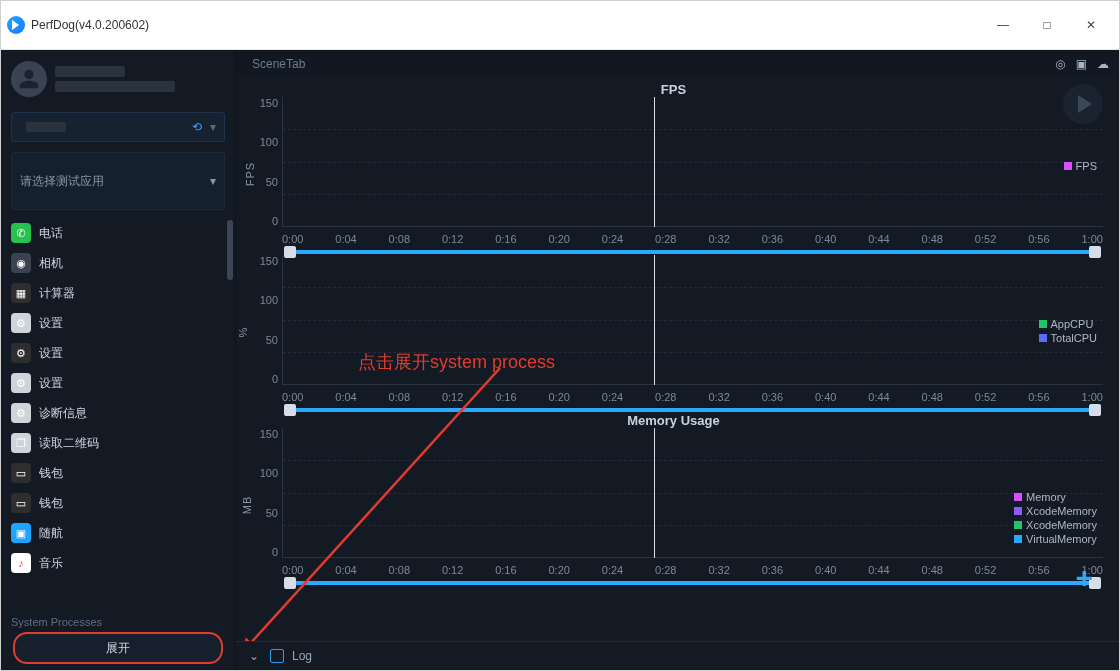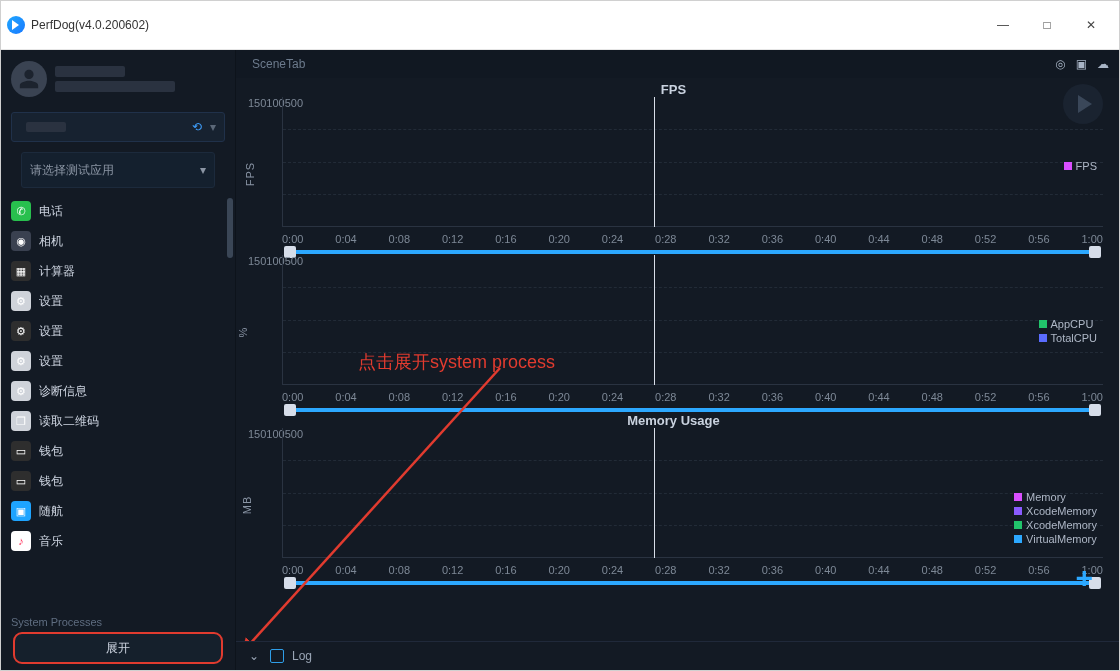--- a/index.html
+++ b/index.html
@@ -15,41 +15,41 @@
 .sidebar{width:234px;flex:0 0 234px;background:#131a24;display:flex;flex-direction:column;border-right:1px solid #0d131b}
 .userrow{height:58px;display:flex;align-items:center;padding:0 10px;gap:8px}
 .avatar{width:36px;height:36px;border-radius:50%;background:#3a4352;display:flex;align-items:center;justify-content:center}
 .avatar svg{width:22px;height:22px;fill:#1c232e}
 .bl{background:#2a3240;border-radius:2px}
 .name-b{height:11px;width:70px;margin-bottom:4px}
 .name-b2{height:11px;width:120px}
 .dropdown{margin:4px 10px;height:28px;background:#172230;border:1px solid #20314a;border-radius:3px;display:flex;align-items:center;padding:0 8px;color:#5b6878;justify-content:space-between}
 .apple{color:#b7c5da;font-size:14px}
 .attach{color:#3fa0ff}
-.dropdown2{margin:6px 20px 6px;height:26px;background:#14202e;border:1px solid #1c2a3c;border-radius:3px;display:flex;align-items:center;padding:4px 8px;color:#8b95a4;justify-content:space-between}
+.dropdown2{margin:6px 10px 6px;height:26px;background:#14202e;border:1px solid #1c2a3c;border-radius:3px;display:flex;align-items:center;padding:15px 8px;color:#8b95a4;justify-content:space-between}
 .stopbtn{margin:6px 10px;height:26px;background:#1e2a3b;border:1px solid #2a3a50;border-radius:3px;display:flex;align-items:center;justify-content:center;color:#cfd6e2}
 .list{margin:2px 0 0 10px;overflow:auto}
 .item{height:30px;display:flex;align-items:center;gap:8px;color:#cfd6e2}
 .ico{width:20px;height:20px;border-radius:4px;display:flex;align-items:center;justify-content:center;color:#fff;font-size:11px}
 .sys{margin:0 10px;padding:6px 0 4px;color:#5f6d80;font-size:11px}
 .listwrap{flex:1;display:flex;flex-direction:column;min-height:0;position:relative}
 .listinner{flex:1;min-height:0;overflow:hidden}
 .scroll-ind{position:absolute;right:2px;top:0;width:6px;height:100%;}
 .scroll-thumb{position:absolute;right:0;width:6px;height:60px;background:#3a4656;border-radius:3px}
-.expand{margin:0 12px 6px;height:28px;border:2px solid #e13b2f;border-radius:9px;display:flex;align-items:center;justify-content:center;color:#cfd6e2;background:#15202c}
+.expand{margin:0 12px 6px;height:28px;border:2px solid #e13b2f;border-radius:14px;display:flex;align-items:center;justify-content:center;color:#cfd6e2;background:#15202c}
 
 .main{flex:1;display:flex;flex-direction:column;min-width:0}
 .tabbar{height:28px;background:#111822;display:flex;align-items:center;padding:0 10px;justify-content:space-between;color:#6c7a8c}
 .tab{padding:0 6px}
 .icons-r{display:flex;gap:10px;color:#a9b5c6}
 .charts{flex:1;padding:4px 14px 0 6px;overflow:hidden;position:relative}
 .chart{position:relative;margin-bottom:4px}
 .ctitle{text-align:center;font-weight:bold;color:#c9d2df;font-size:13px}
 .plot{position:relative;height:154px;margin-left:40px;margin-right:2px}
-.axisY{position:absolute;left:-34px;top:0;bottom:24px;width:30px;display:flex;flex-direction:row;justify-content:space-between;text-align:right;color:#7d8896;font-size:11px}
+.axisY{position:absolute;left:-34px;top:0;bottom:24px;width:30px;display:flex;flex-direction:column;justify-content:space-between;text-align:right;color:#7d8896;font-size:11px}
 .ylab{position:absolute;left:-44px;top:50%;transform:translateY(-50%) rotate(-90deg);transform-origin:center;color:#8a95a5;font-size:11px;letter-spacing:1px}
 .grid{position:absolute;left:0;right:0;top:0;bottom:24px;border-left:1px solid #2a3341;border-bottom:1px solid #2a3341}
 .grid .h{position:absolute;left:0;right:0;border-top:1px dashed #222b37}
 .xTicks{position:absolute;left:0;right:0;bottom:6px;display:flex;justify-content:space-between;color:#7d8896;font-size:11px}
 .vline{position:absolute;top:0;bottom:24px;border-left:1px solid #d8dee8;left:45.3%}
 .slider{position:absolute;left:0;right:0;bottom:-6px;height:10px}
 .slider .track{position:absolute;left:8px;right:8px;top:3px;height:4px;background:#2ca8ff;border-radius:2px}
 .slider .h1,.slider .h2{position:absolute;top:-1px;width:12px;height:12px;background:#d6dde9;border-radius:2px}
 .slider .h1{left:2px}.slider .h2{right:2px}
 .legend{position:absolute;right:6px;top:40%;font-size:11px;color:#aeb7c6}

